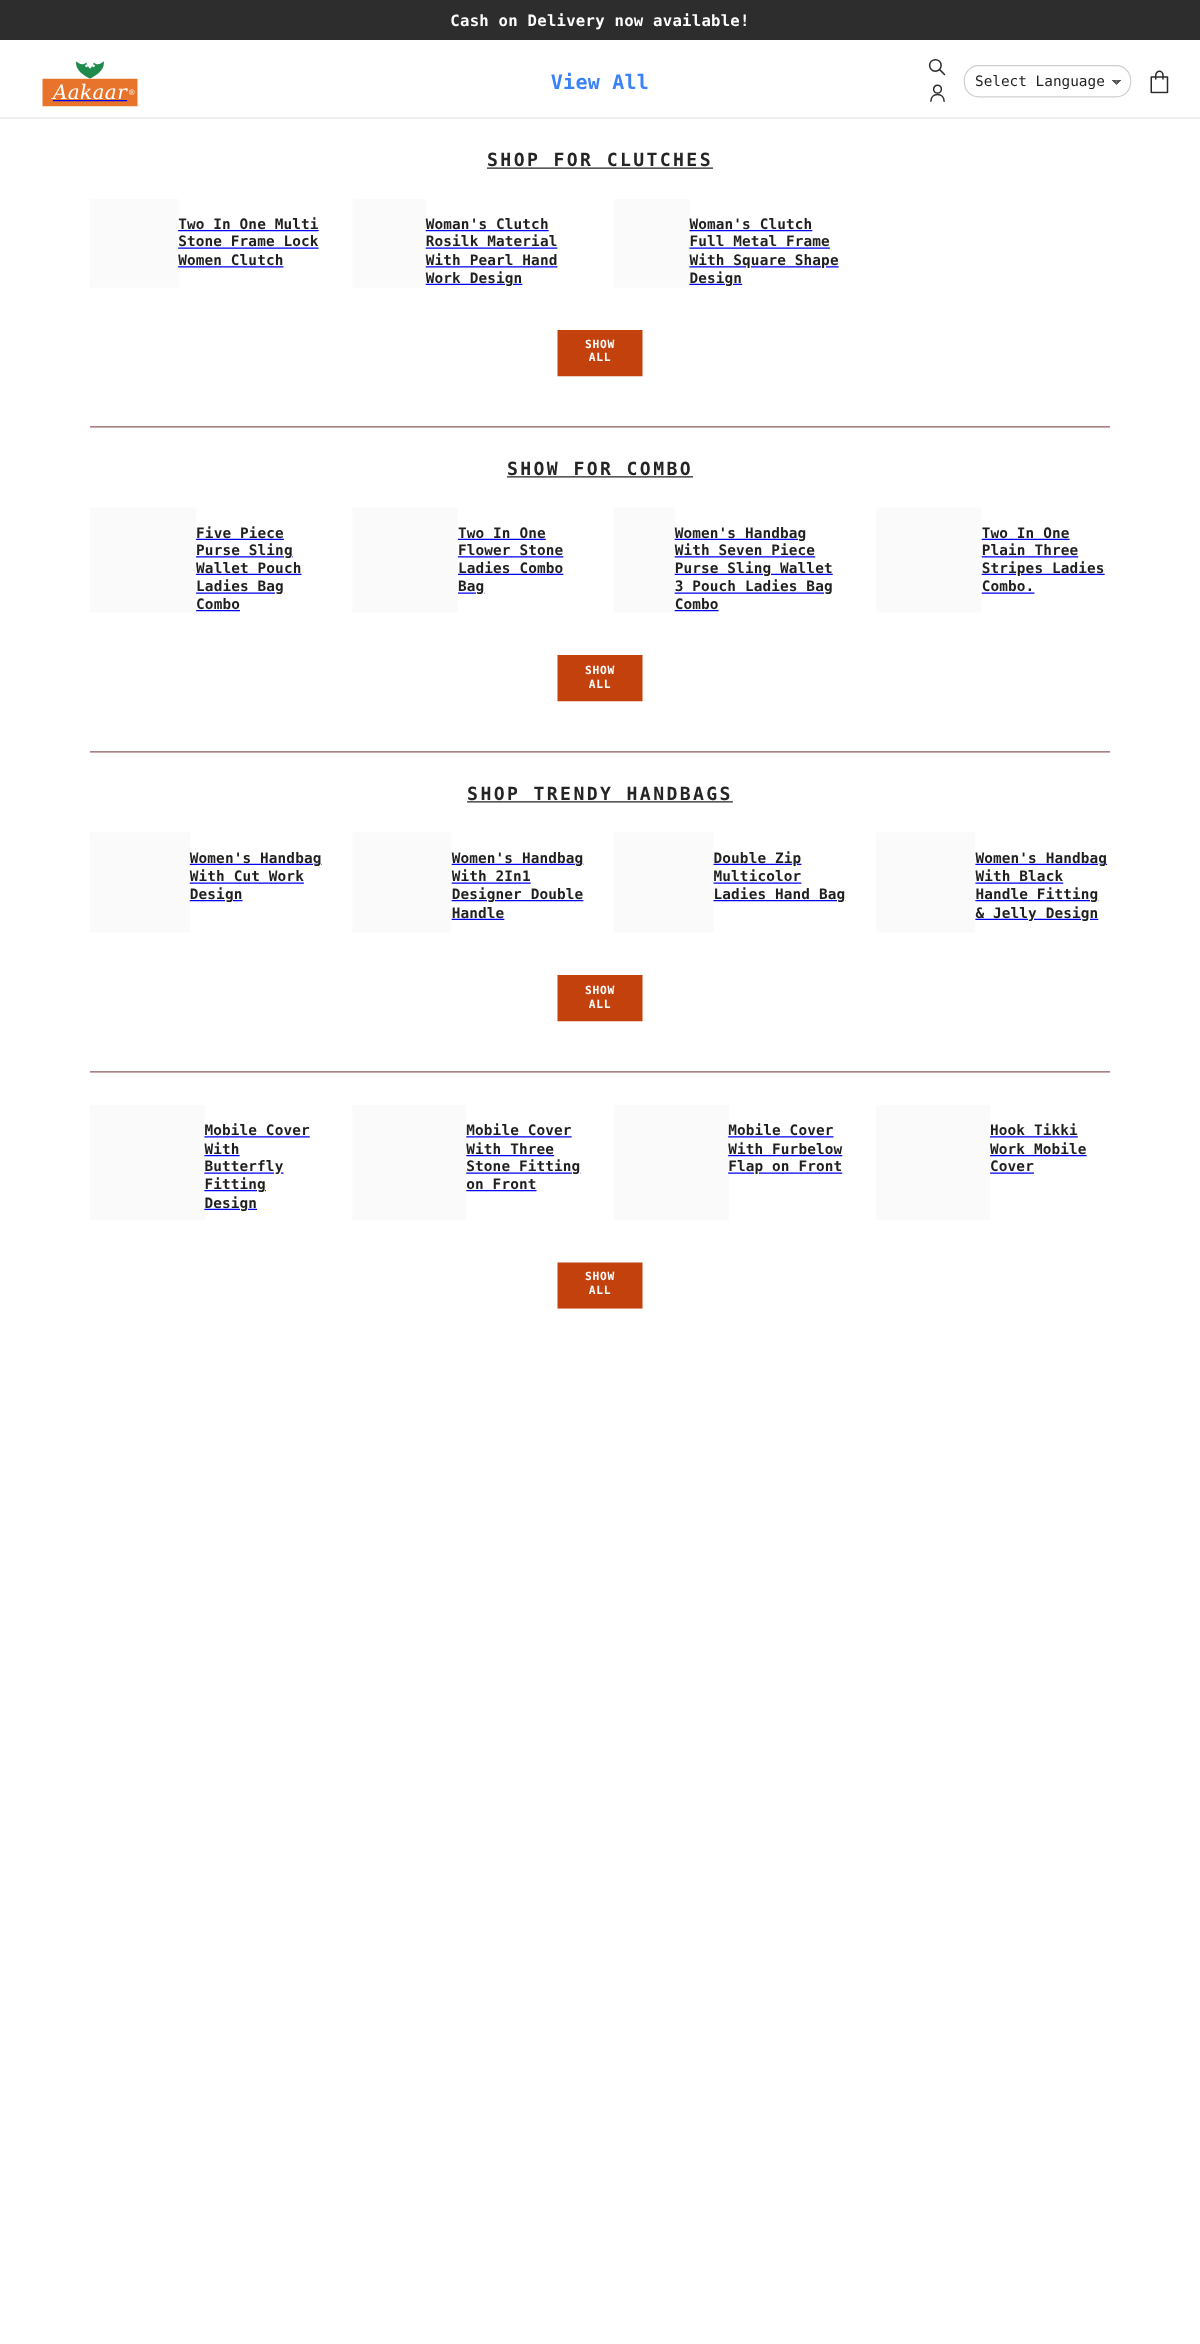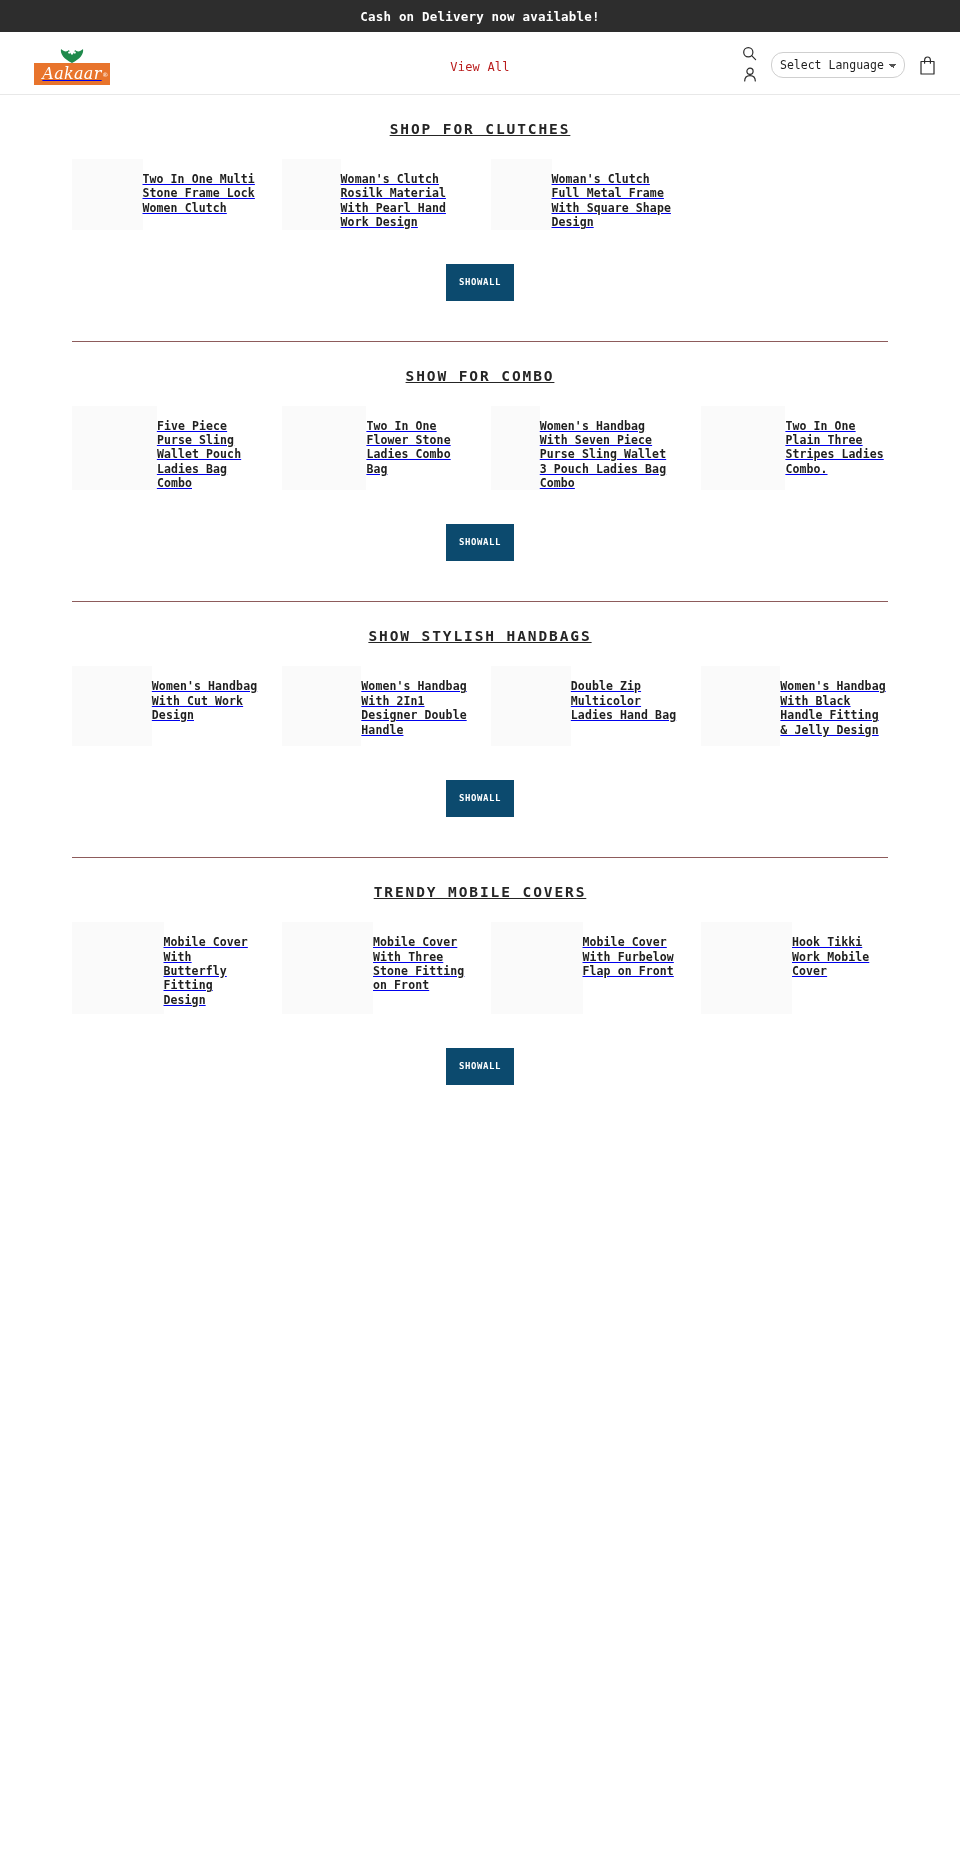--- a/index.html
+++ b/index.html
@@ -62,24 +62,25 @@
 
   .nav-center {
     position: absolute;
     left: 0; right: 0;
     text-align: center;
     pointer-events: none;
   }
   .nav-link {
     pointer-events: auto;
     display: inline-block;
-    font-size: 12px;
-    color: #b91c1c;
+    font-size: 16px;
+    color: #3b82f6;
     text-decoration: none;
     letter-spacing: 0.2px;
+    font-weight: bold;
   }
 
   .header-right {
     margin-left: auto;
     display: flex;
     align-items: center;
     position: relative;
     z-index: 2;
   }
   .icon-stack {
@@ -153,32 +154,33 @@
     text-decoration: none;
     display: block;
   }
 
   .show-all-wrap {
     display: flex;
     justify-content: center;
     padding-top: 34px;
   }
   .show-all-btn {
-    background: #0c4a6e;
+    background: #c2410c;
     color: #ffffff;
     border: none;
     width: 68px;
     height: 37px;
     font-family: "DejaVu Sans Mono", "Liberation Mono", monospace;
     font-size: 9px;
     font-weight: 700;
     letter-spacing: 0.6px;
     line-height: 11px;
     cursor: pointer;
     display: flex;
+    flex-direction: column;
     align-items: center;
     justify-content: center;
   }
 
   .divider {
     height: 1px;
     background: #8d5b5b;
     margin: 40px 72px 0 72px;
     border: none;
   }
@@ -291,21 +293,21 @@
     <div class="show-all-wrap">
       <button class="show-all-btn">
         <span>SHOW</span>
         <span>ALL</span>
       </button>
     </div>
     <hr class="divider">
   </section>
 
   <section class="section">
-    <h2 class="section-title">SHOW STYLISH HANDBAGS</h2>
+    <h2 class="section-title">SHOP TRENDY HANDBAGS</h2>
     <div class="grid">
       <a class="card" href="#">
         <span class="card-image"></span>
         <span class="card-title">Women's Handbag With Cut Work Design</span>
       </a>
       <a class="card" href="#">
         <span class="card-image"></span>
         <span class="card-title">Women's Handbag With 2In1 Designer Double Handle</span>
       </a>
       <a class="card" href="#">
@@ -320,21 +322,20 @@
     <div class="show-all-wrap">
       <button class="show-all-btn">
         <span>SHOW</span>
         <span>ALL</span>
       </button>
     </div>
     <hr class="divider">
   </section>
 
   <section class="section">
-    <h2 class="section-title">TRENDY MOBILE COVERS</h2>
     <div class="grid">
       <a class="card" href="#">
         <span class="card-image"></span>
         <span class="card-title">Mobile Cover With Butterfly Fitting Design</span>
       </a>
       <a class="card" href="#">
         <span class="card-image"></span>
         <span class="card-title">Mobile Cover With Three Stone Fitting on Front</span>
       </a>
       <a class="card" href="#">

